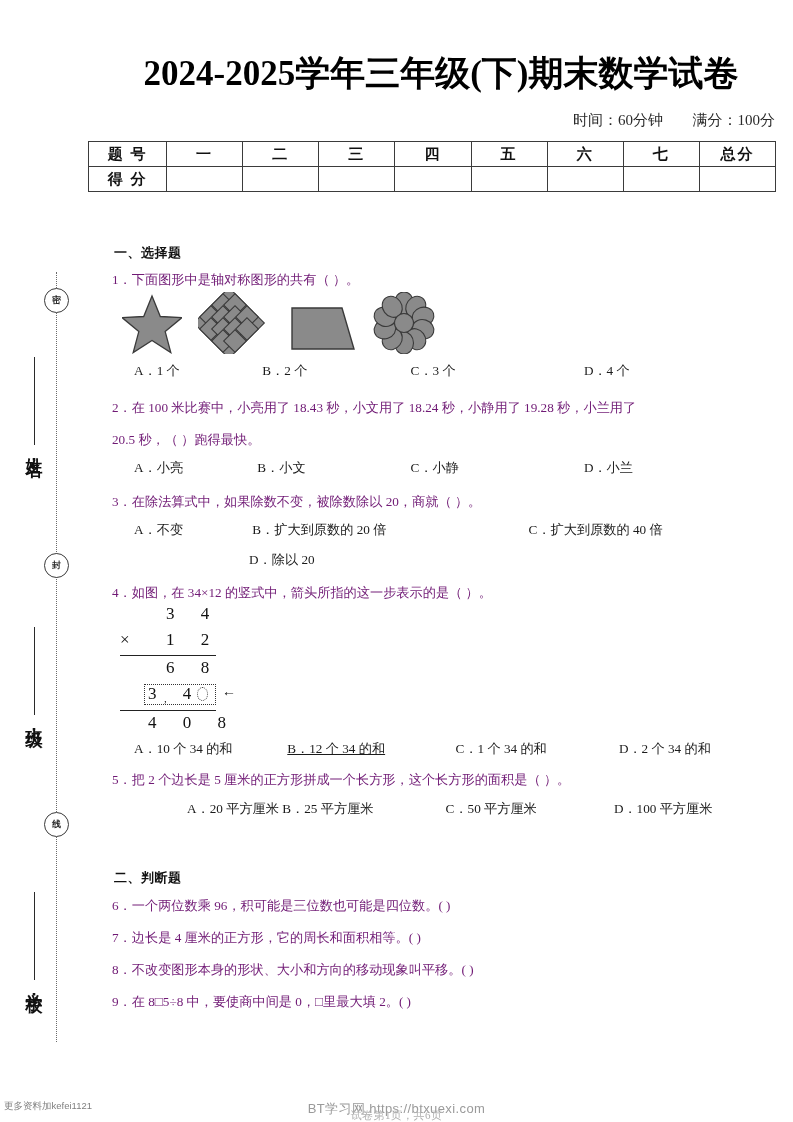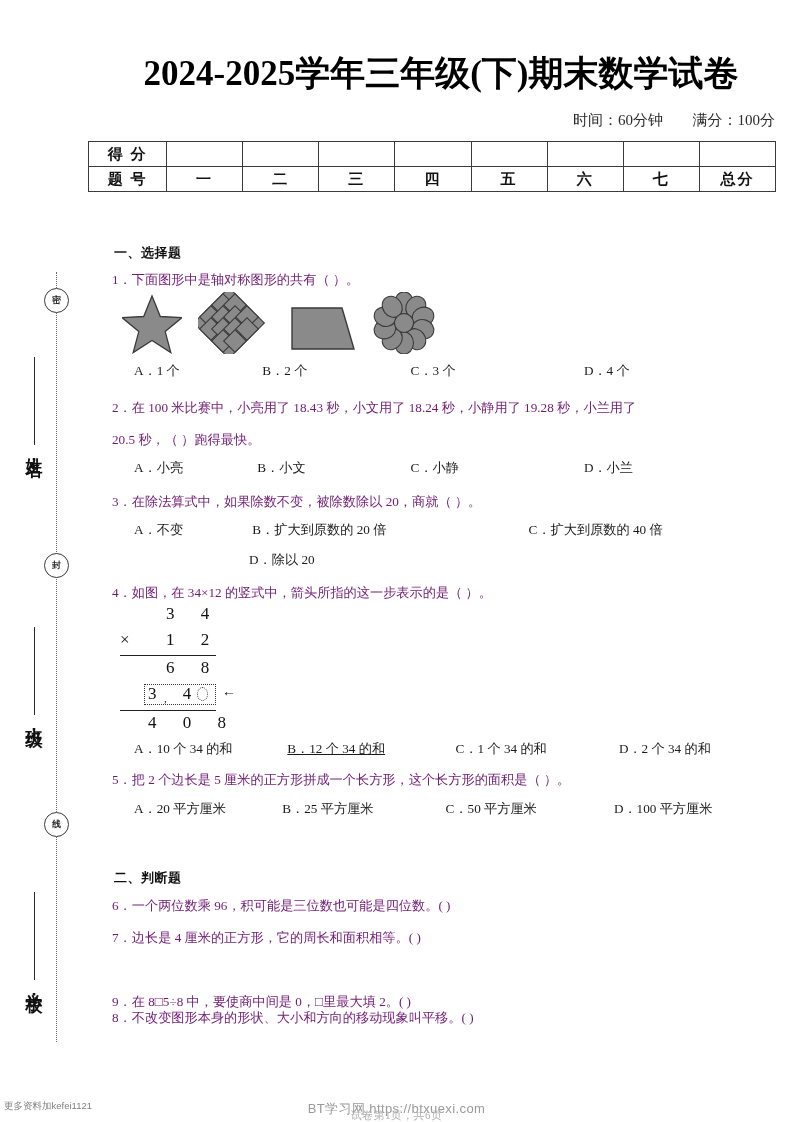--- a/index.html
+++ b/index.html
@@ -173,40 +173,40 @@
 
   <div id="meta-line">
     <span>时间：60分钟</span>
     <span class="gap"></span>
     <span>满分：100分</span>
   </div>
 
   <table id="score-table">
     <tbody>
       <tr>
-        <td class="rowhead">得 分</td>
-        <td></td>
-        <td></td>
-        <td></td>
-        <td></td>
-        <td></td>
-        <td></td>
-        <td></td>
-        <td></td>
-      </tr>
-      <tr>
         <td class="rowhead">题 号</td>
         <td>一</td>
         <td>二</td>
         <td>三</td>
         <td>四</td>
         <td>五</td>
         <td>六</td>
         <td>七</td>
         <td>总分</td>
+      </tr>
+      <tr>
+        <td class="rowhead">得 分</td>
+        <td></td>
+        <td></td>
+        <td></td>
+        <td></td>
+        <td></td>
+        <td></td>
+        <td></td>
+        <td></td>
       </tr>
     </tbody>
   </table>
 
   <div class="section-head" style="top:244px;">一、选择题</div>
 
   <div class="qline" style="top:270px;">1．下面图形中是轴对称图形的共有（    ）。</div>
 
   <div id="q1-figs">
 
@@ -310,31 +310,31 @@
 
   <div class="opts" style="top:740px;">
     <span class="o" style="width:150px;">A．10 个 34 的和</span>
     <span class="o" style="width:165px;text-decoration:underline;">B．12 个 34 的和</span>
     <span class="o" style="width:160px;">C．1 个 34 的和</span>
     <span class="o">D．2 个 34 的和</span>
   </div>
 
   <div class="qline" style="top:770px;">5．把 2 个边长是 5 厘米的正方形拼成一个长方形，这个长方形的面积是（    ）。</div>
   <div class="opts" style="top:800px;">
-    <span class="o" style="width:145px;">A．20 平方厘米</span>
+    <span class="o" style="width:145px;text-align:right;">A．20 平方厘米</span>
     <span class="o" style="width:160px;">B．25 平方厘米</span>
     <span class="o" style="width:165px;">C．50 平方厘米</span>
     <span class="o">D．100 平方厘米</span>
   </div>
 
   <div class="section-head" style="top:869px;">二、判断题</div>
 
   <div class="qline" style="top:896px;">6．一个两位数乘 96，积可能是三位数也可能是四位数。(            )</div>
   <div class="qline" style="top:928px;">7．边长是 4 厘米的正方形，它的周长和面积相等。(            )</div>
-  <div class="qline" style="top:1008px;">8．不改变图形本身的形状、大小和方向的移动现象叫平移。(          )</div>
+  <div class="qline" style="top:960px;">8．不改变图形本身的形状、大小和方向的移动现象叫平移。(          )</div>
   <div class="qline" style="top:992px;">9．在 8□5÷8 中，要使商中间是 0，□里最大填 2。(            )</div>
 
 </div>
 
 <div id="footer-wrap">
   <div id="footer-watermark">BT学习网 https://btxuexi.com</div>
   <div id="footer-page">试卷第1页，共6页</div>
 </div>
 <div id="corner-note">更多资料加kefei1121</div>
 

